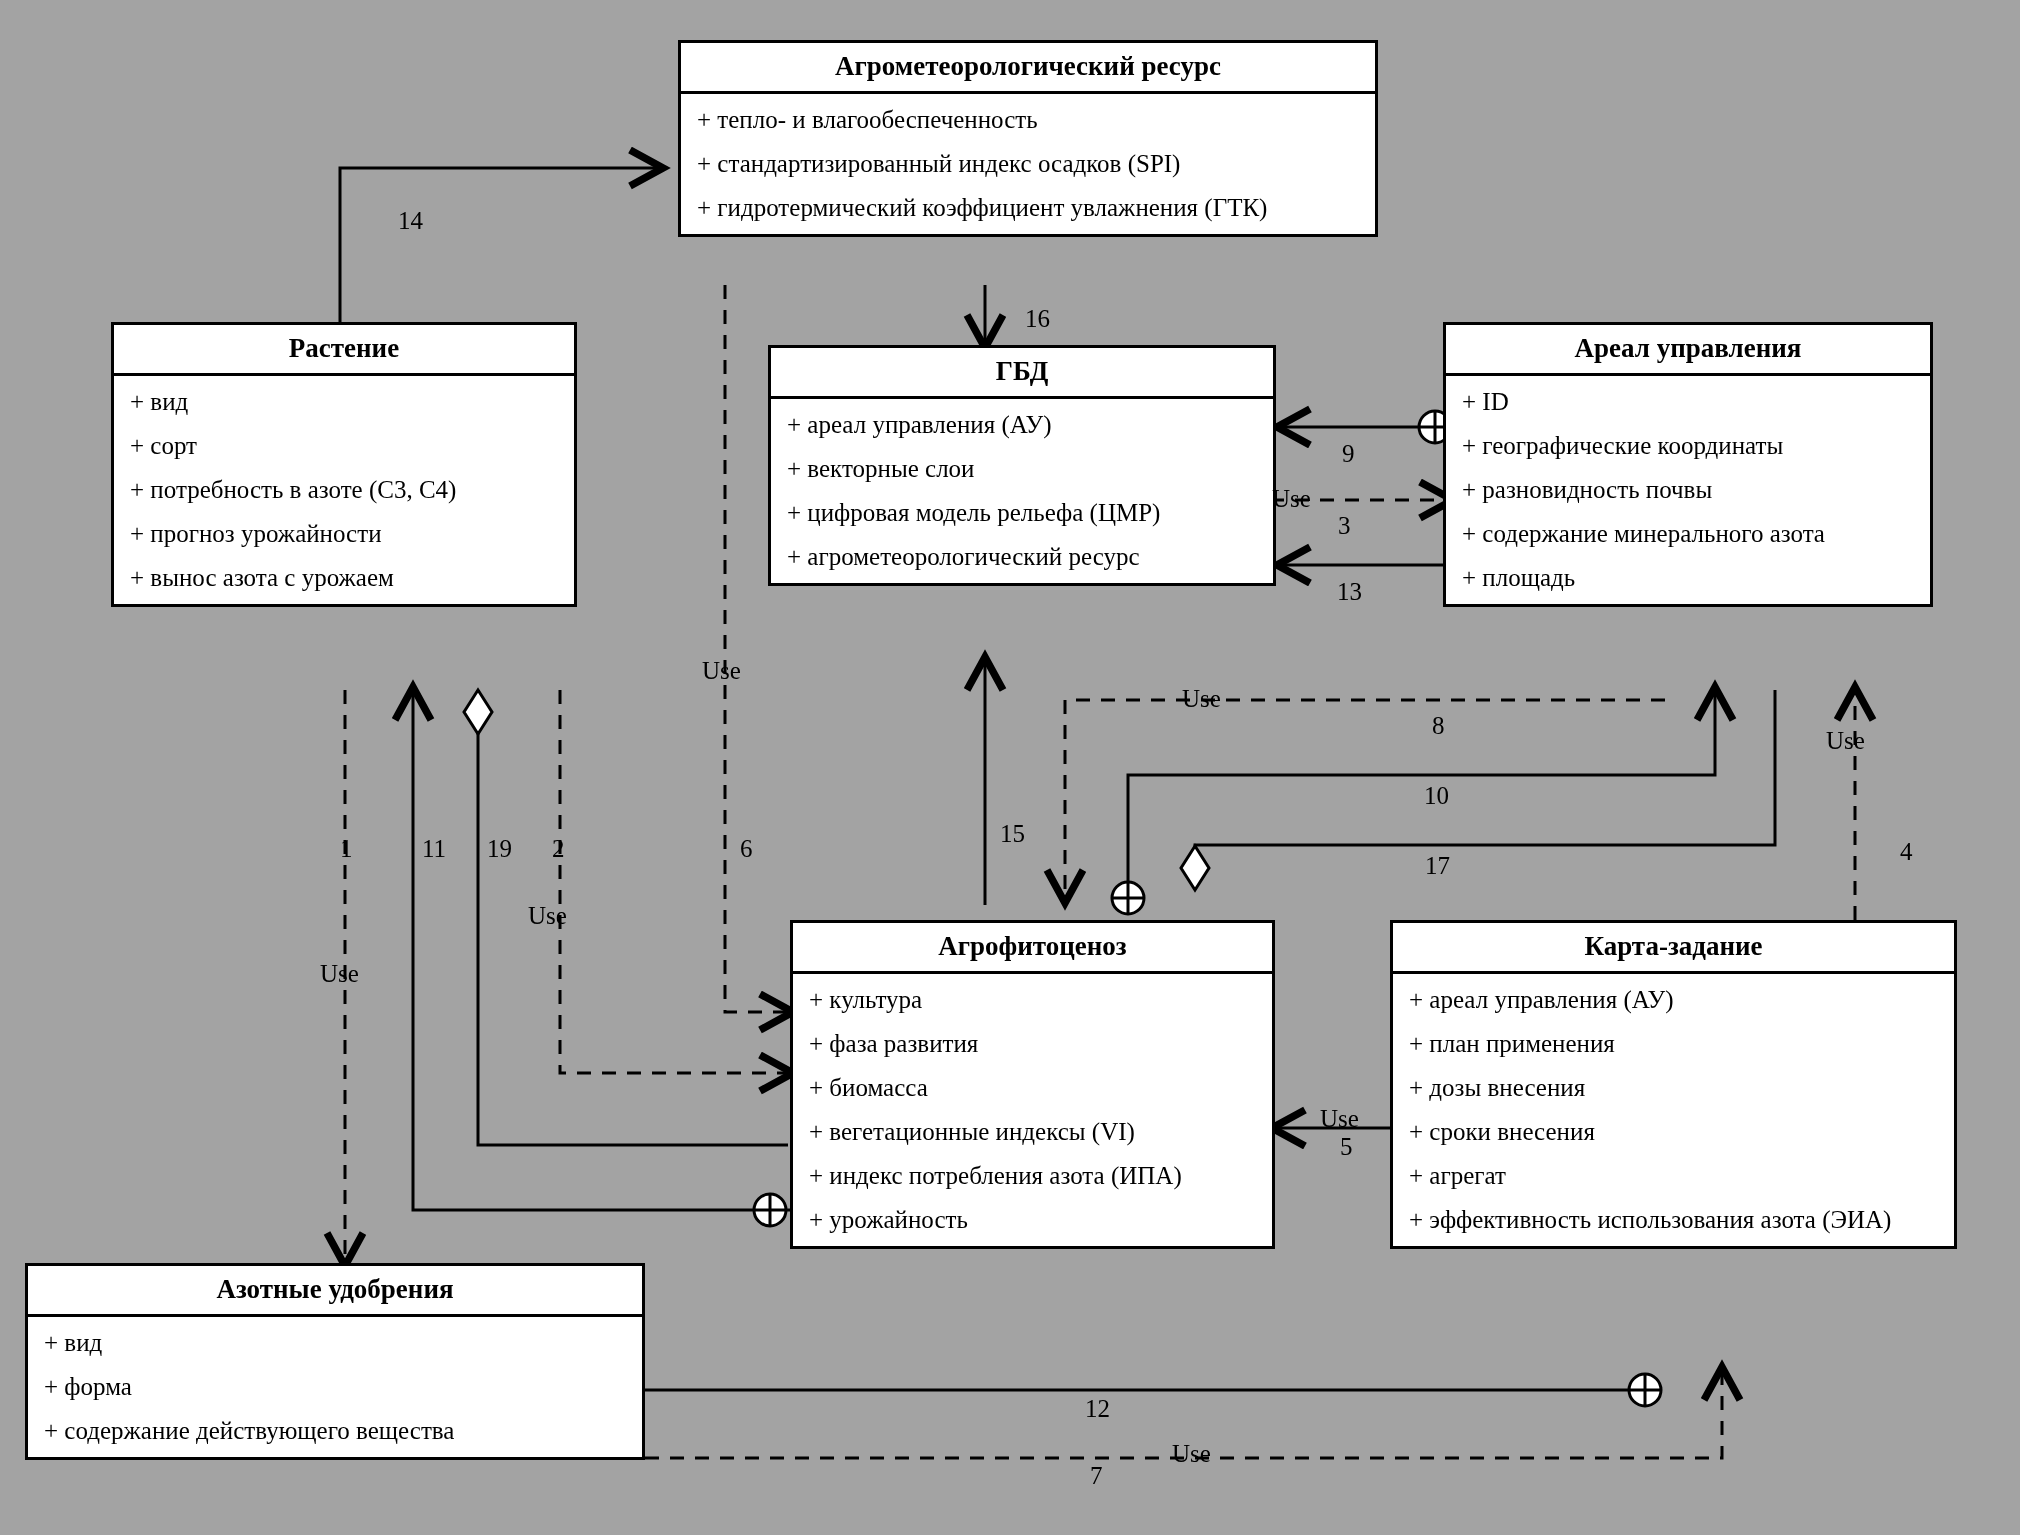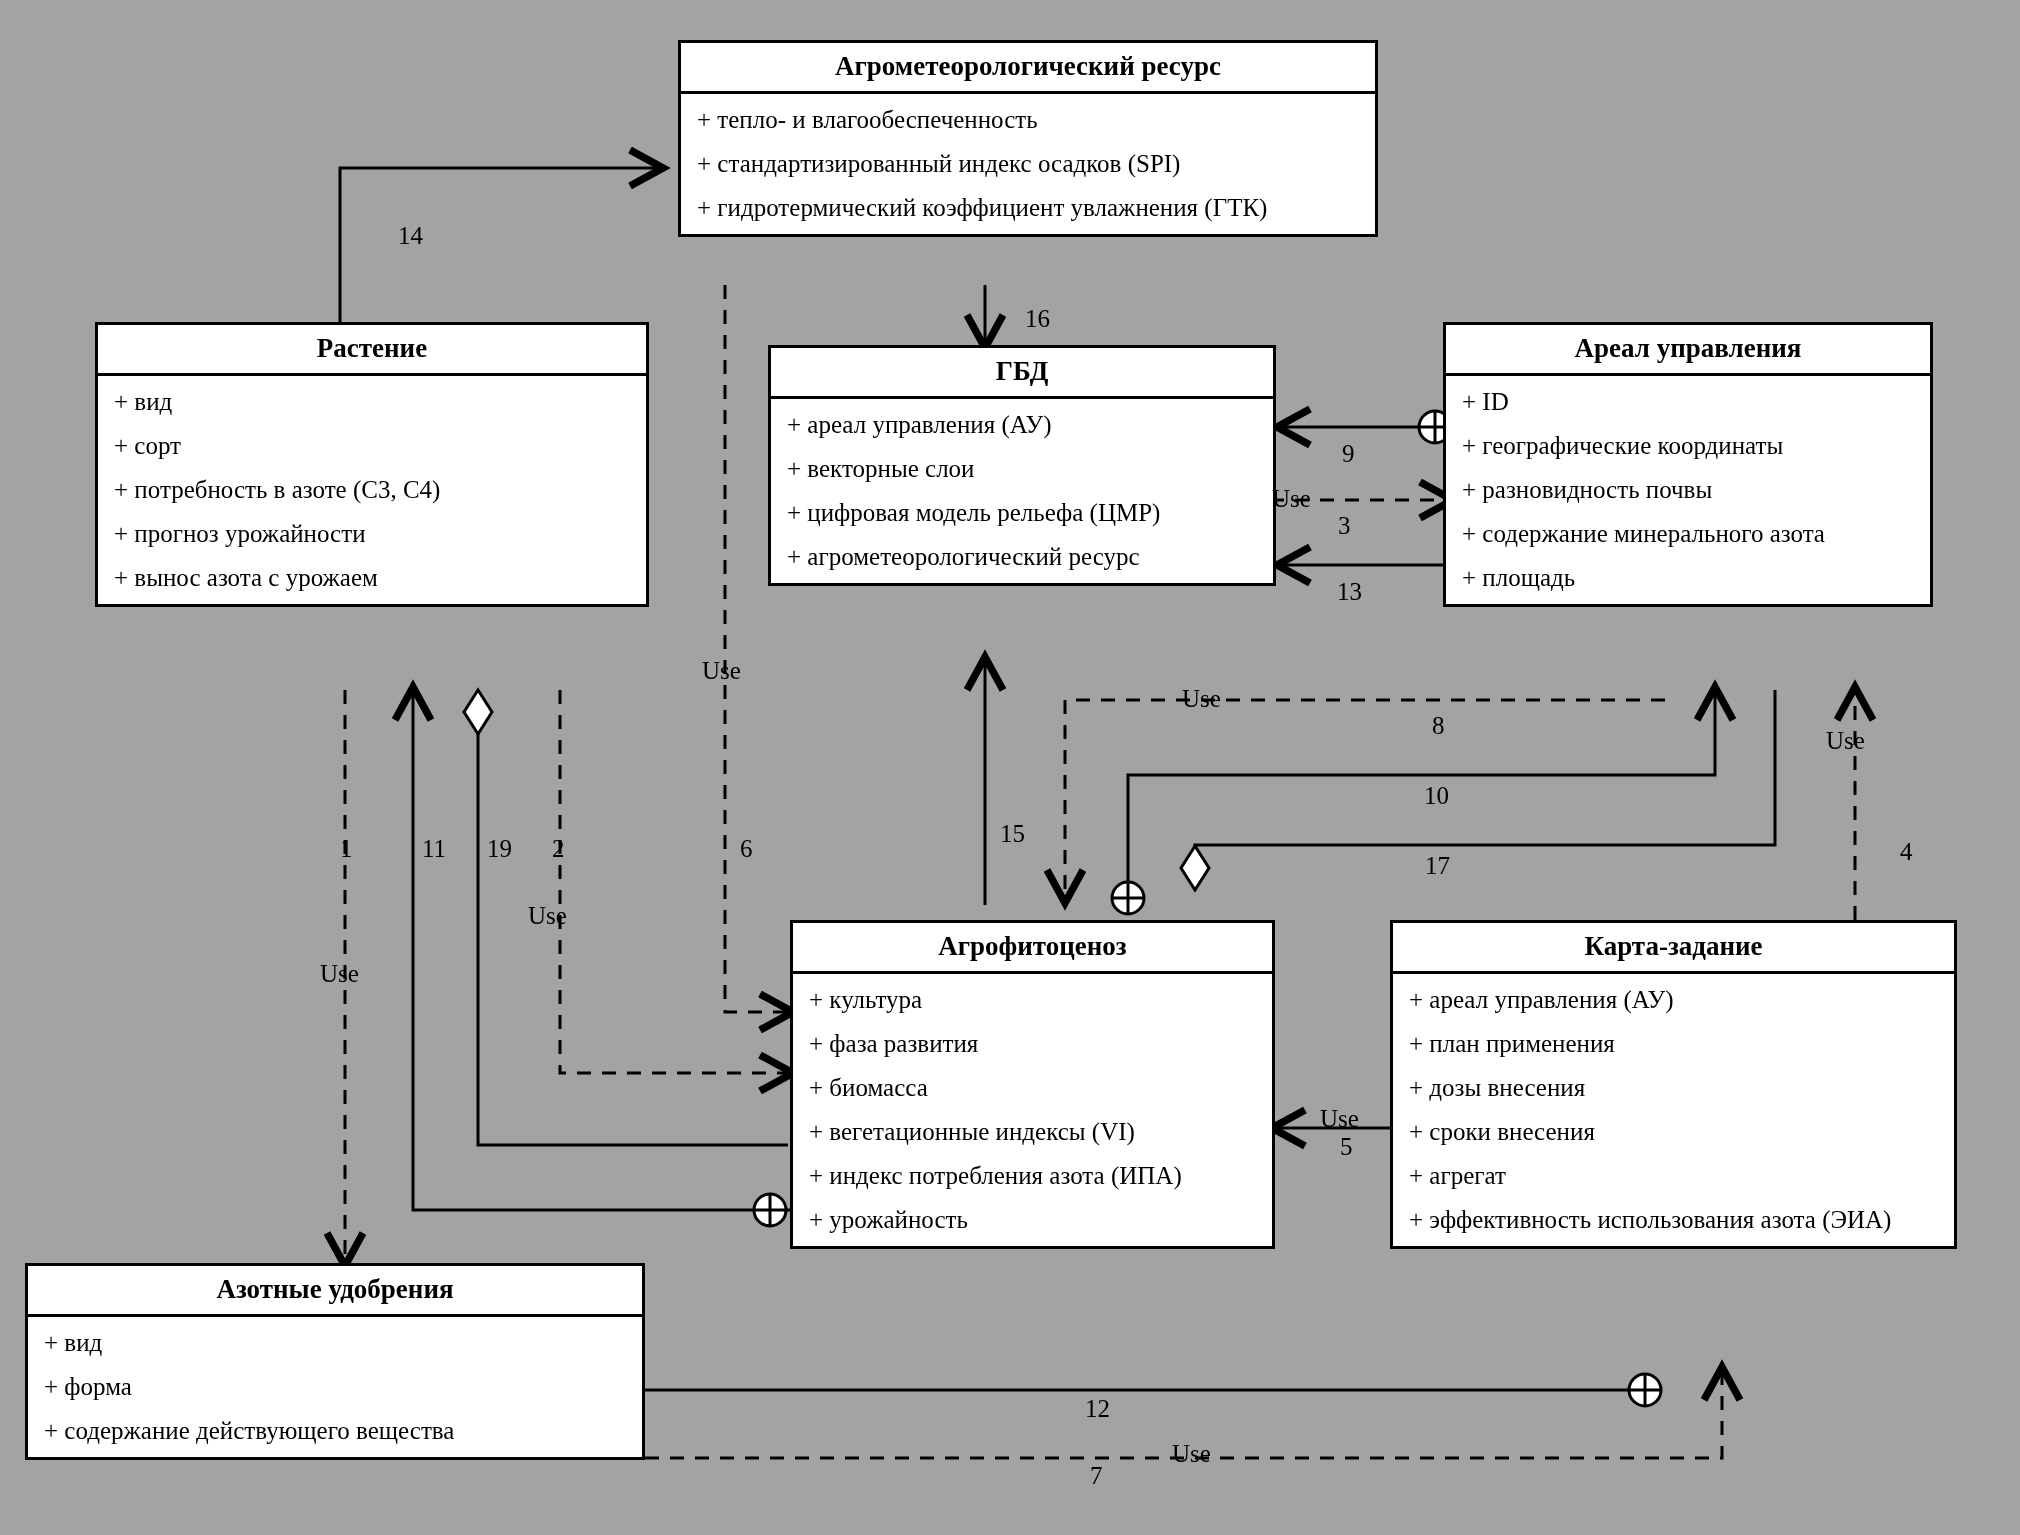--- a/index.html
+++ b/index.html
@@ -80,21 +80,21 @@
 
   <div class="box" style="left:678px;top:40px;width:700px;">
     <div class="title">Агрометеорологический ресурс</div>
     <div class="attrs">
       <div class="attr">+ тепло- и влагообеспеченность</div>
       <div class="attr">+ стандартизированный индекс осадков (SPI)</div>
       <div class="attr">+ гидротермический коэффициент увлажнения (ГТК)</div>
     </div>
   </div>
 
-  <div class="box" style="left:95px;top:322px;width:554px;">
+  <div class="box" style="left:111px;top:322px;width:466px;">
     <div class="title">Растение</div>
     <div class="attrs">
       <div class="attr">+ вид</div>
       <div class="attr">+ сорт</div>
       <div class="attr">+ потребность в азоте (С3, С4)</div>
       <div class="attr">+ прогноз урожайности</div>
       <div class="attr">+ вынос азота с урожаем</div>
     </div>
   </div>
 
@@ -145,21 +145,21 @@
 
   <div class="box" style="left:25px;top:1263px;width:620px;">
     <div class="title">Азотные удобрения</div>
     <div class="attrs">
       <div class="attr">+ вид</div>
       <div class="attr">+ форма</div>
       <div class="attr">+ содержание действующего вещества</div>
     </div>
   </div>
 
-  <div class="lbl" style="left:398px;top:222px;">14</div>
+  <div class="lbl" style="left:398px;top:207px;">14</div>
   <div class="lbl" style="left:1025px;top:305px;">16</div>
   <div class="lbl" style="left:1342px;top:440px;">9</div>
   <div class="lbl" style="left:1338px;top:512px;">3</div>
   <div class="lbl" style="left:1337px;top:578px;">13</div>
   <div class="lbl" style="left:1432px;top:712px;">8</div>
   <div class="lbl" style="left:1424px;top:782px;">10</div>
   <div class="lbl" style="left:1425px;top:852px;">17</div>
   <div class="lbl" style="left:1900px;top:838px;">4</div>
   <div class="lbl" style="left:1000px;top:820px;">15</div>
   <div class="lbl" style="left:340px;top:835px;">1</div>

